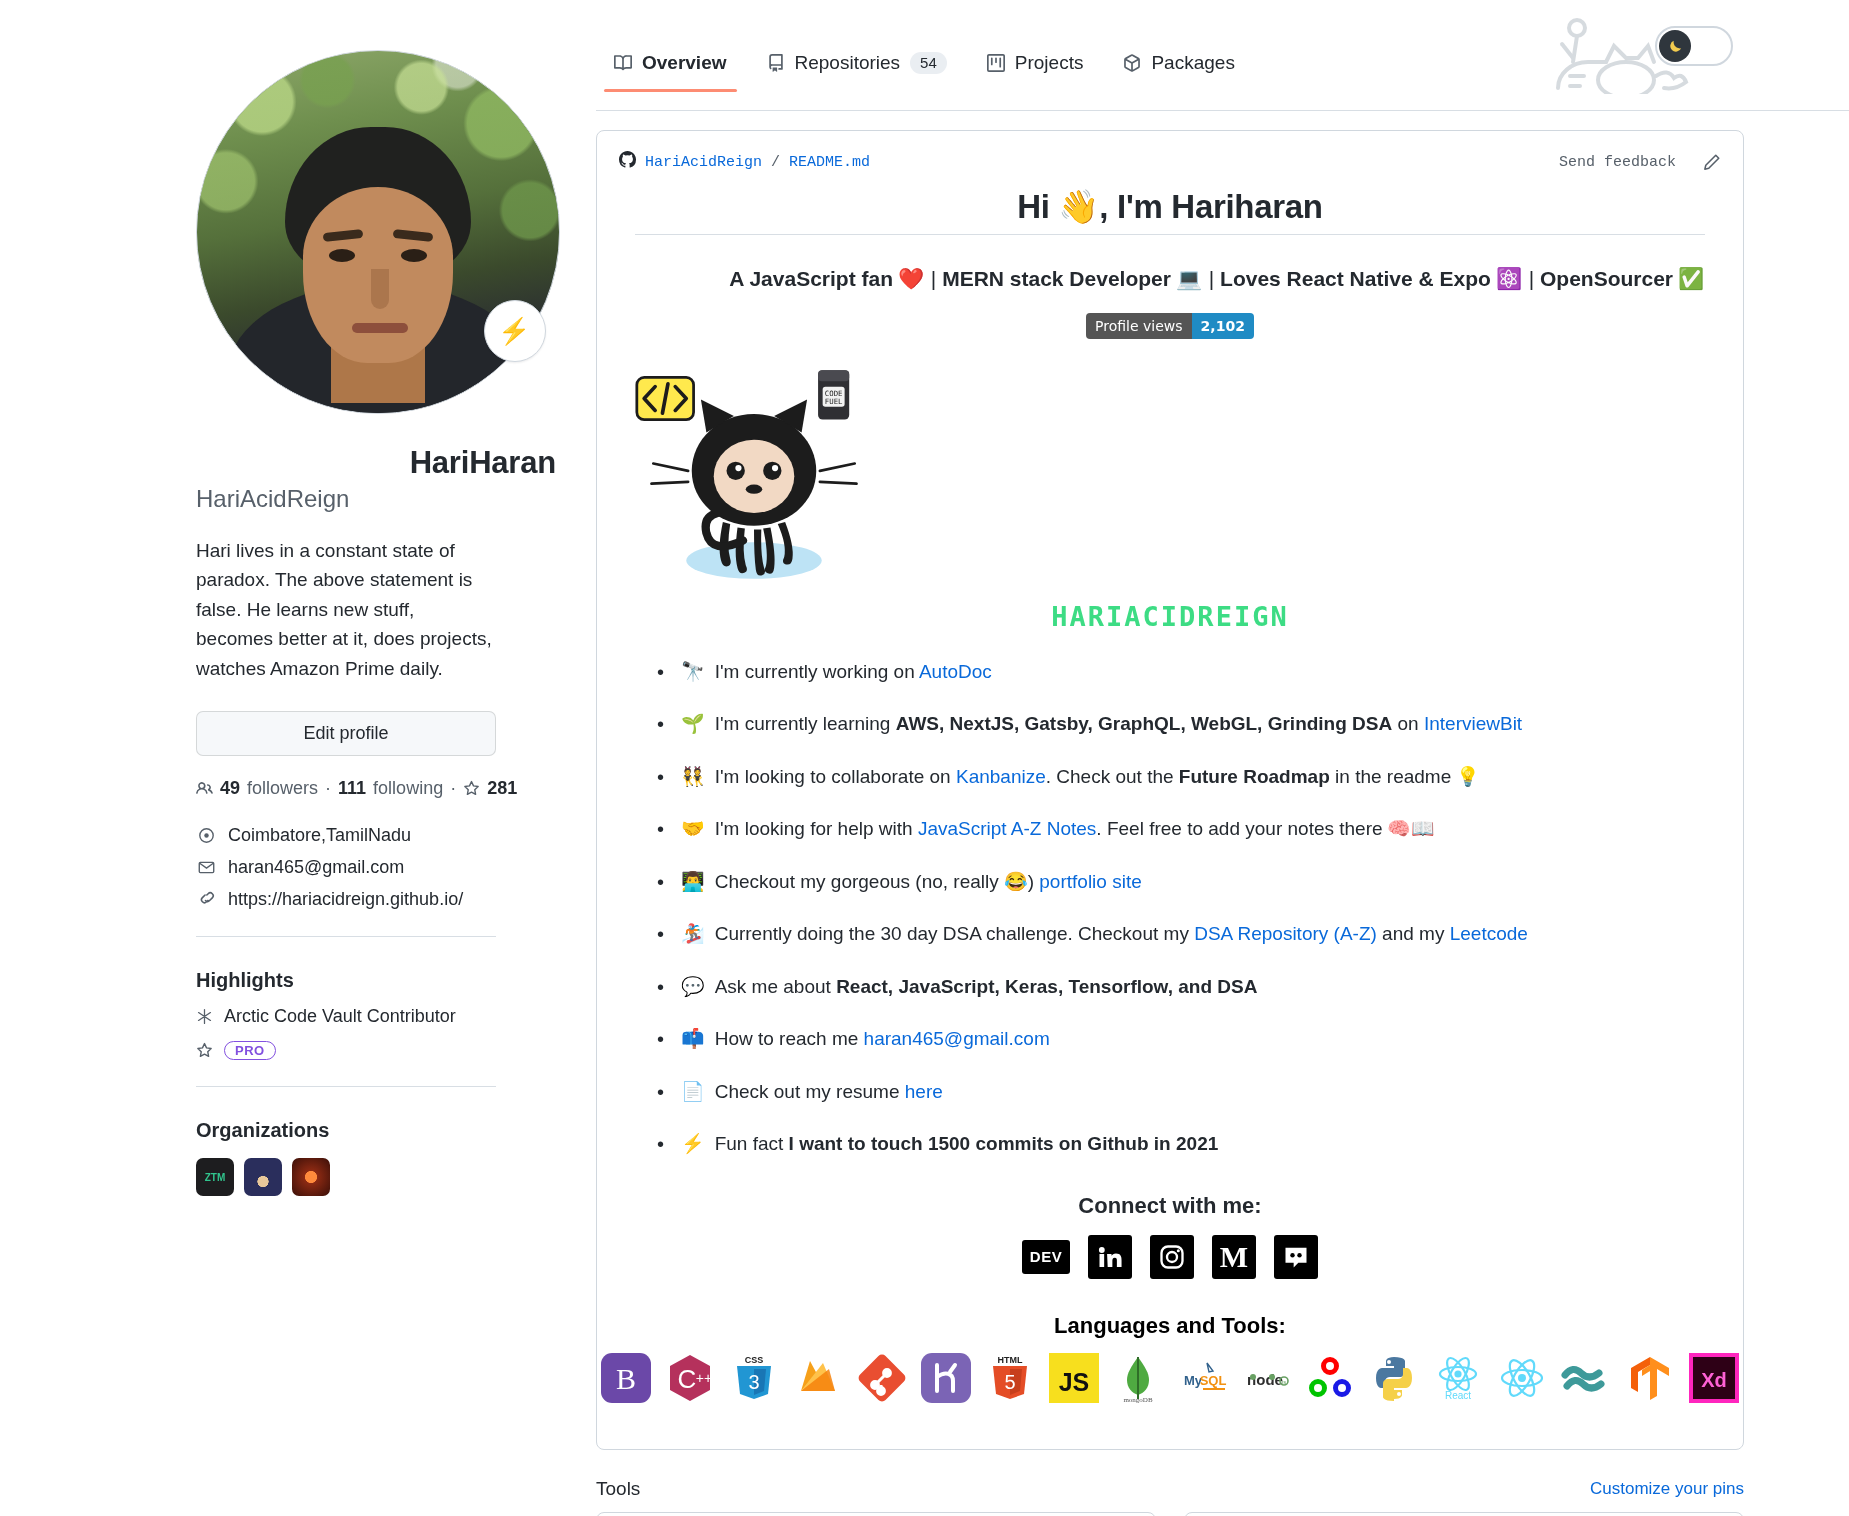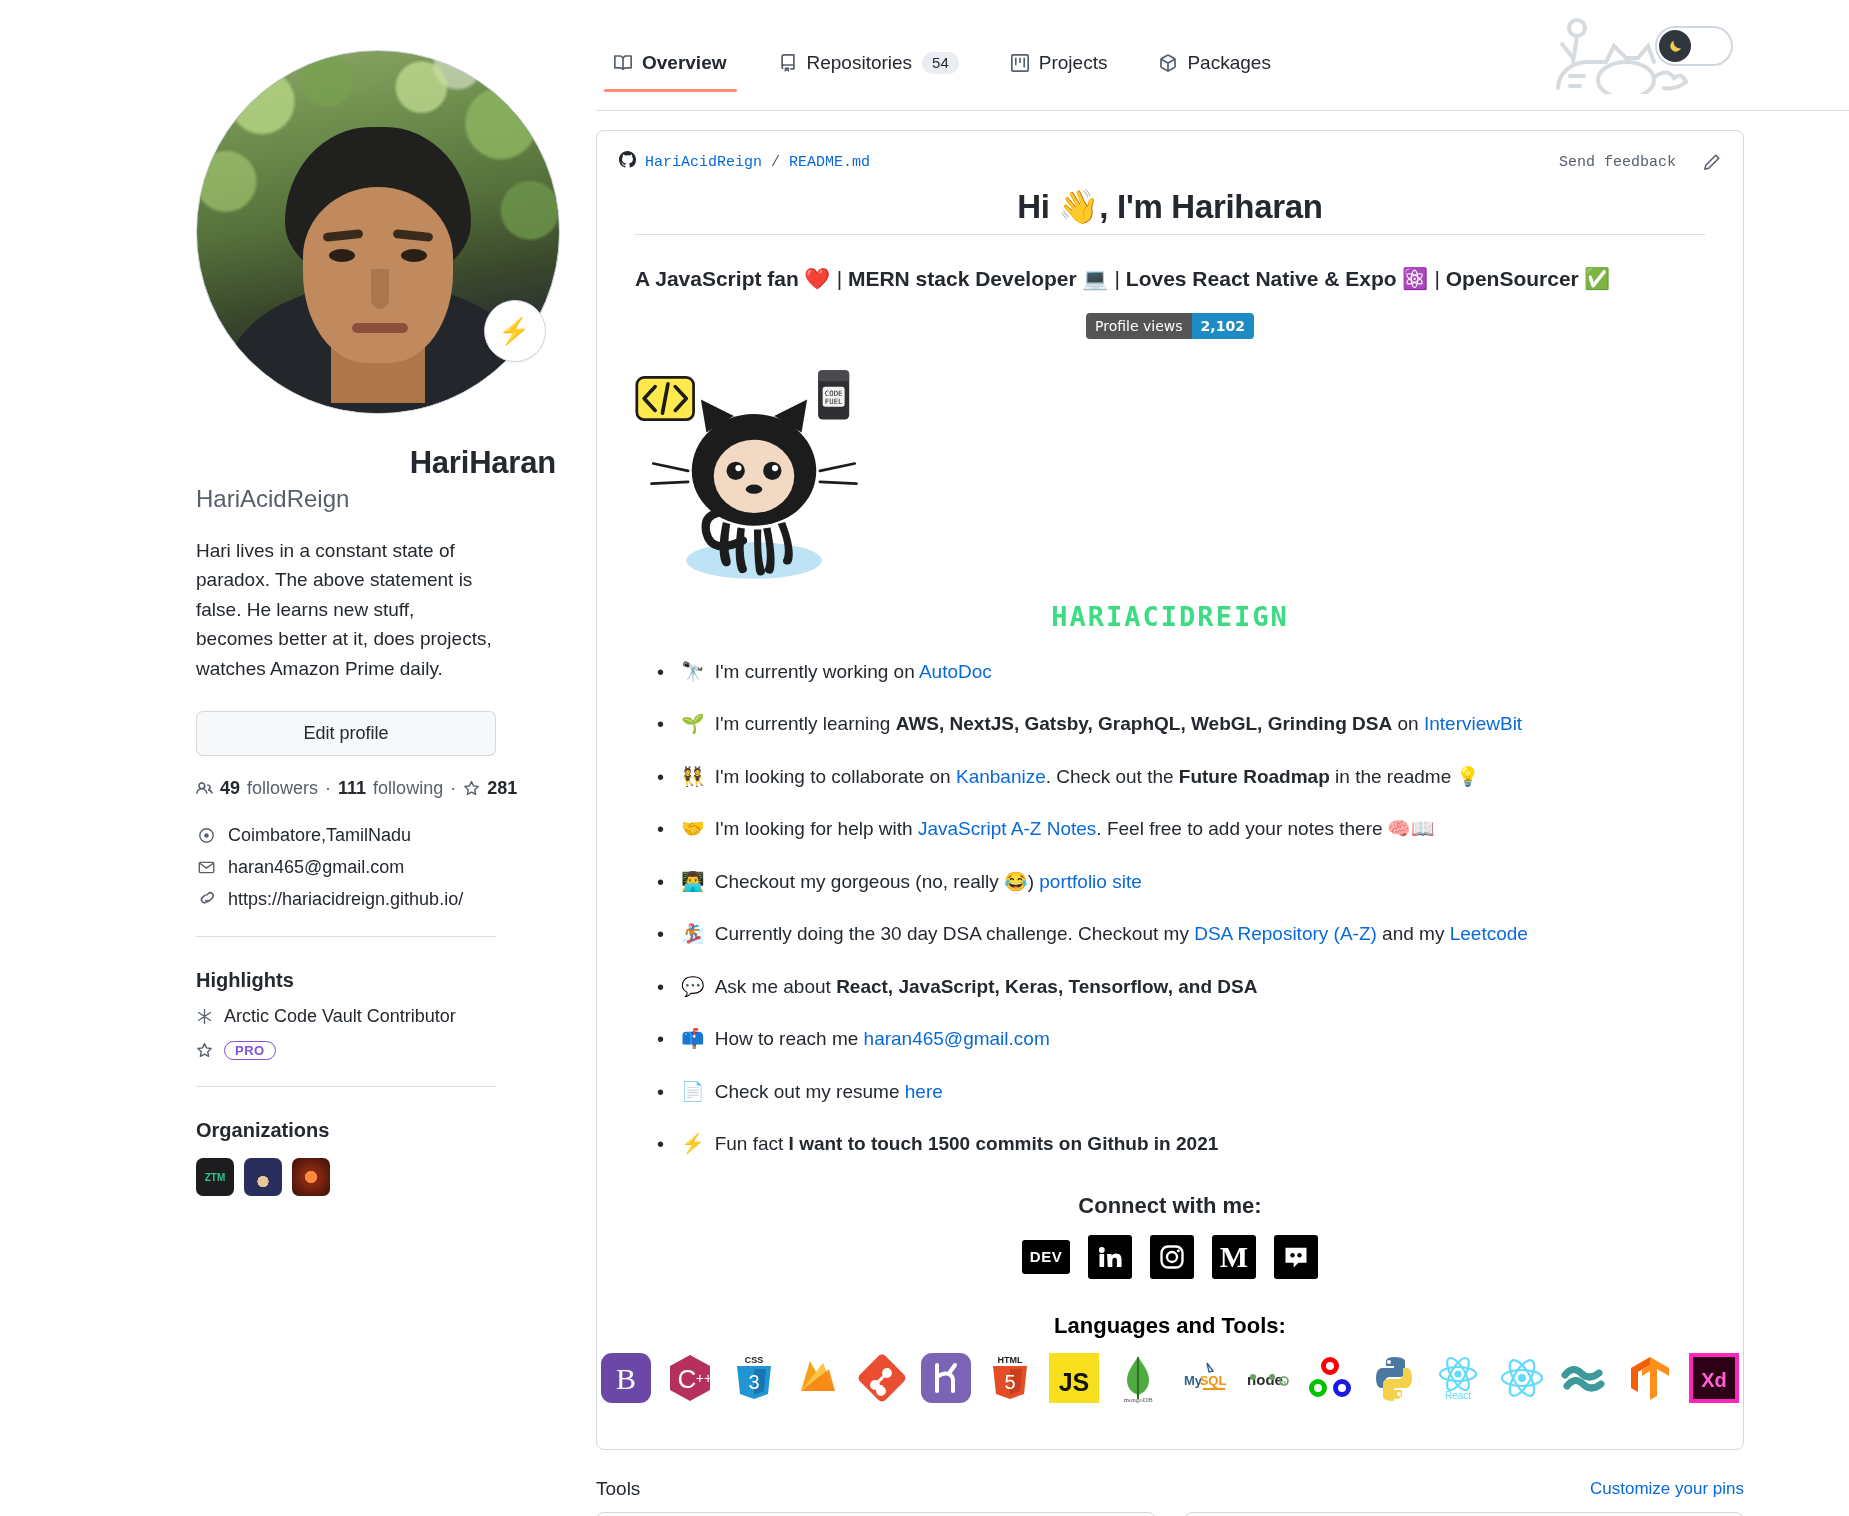--- a/index.html
+++ b/index.html
@@ -26,21 +26,21 @@
     position: absolute; top: 2px; left: 2px;
     width: 32px; height: 32px; border-radius: 50%;
     background: #2f363d;
     display: flex; align-items: center; justify-content: center;
     font-size: 17px; line-height: 1;
   }
 
   
   .nav {
     position: absolute; top: 42px; left: 596px;
-    display: flex; align-items: center; gap: 16px;
+    display: flex; align-items: center; gap: 4px;
     font-size: 19px;
   }
   .nav-tab {
     display: flex; align-items: center; gap: 10px;
     padding: 10px 18px 18px 18px;
     color: #24292f; position: relative;
     white-space: nowrap;
   }
   .nav-tab .ic { display: flex; color: #57606a; }
   .nav-tab.active { font-weight: 600; }
@@ -207,21 +207,21 @@
     font-family: "Liberation Mono", monospace; font-size: 15px; color: #57606a;
   }
   .pencil { color: #57606a; display: flex; }
 
   .readme-body { padding: 6px 38px 24px 38px; }
   .readme-h1 {
     text-align: center; font-size: 33px; font-weight: 600; letter-spacing: -.3px;
     padding-bottom: 8px; border-bottom: 1px solid #d8dee4; color: #24292f;
   }
   .tagline {
-    margin-top: 28px; text-align: left; font-size: 21px; font-weight: 600;
+    margin-top: 28px; text-align: right; font-size: 21px; font-weight: 600;
     color: #24292f; line-height: 1.5;
   }
   .tagline .bar { font-weight: 400; color: #24292f; }
   .views-wrap { margin-top: 18px; display: flex; justify-content: center; }
   .views-badge {
     display: inline-flex; font-size: 14px; border-radius: 4px; overflow: hidden;
     font-family: "DejaVu Sans", sans-serif; line-height: 1;
   }
   .views-badge .lbl { background: #555; color: #fff; padding: 6px 9px; }
   .views-badge .val { background: #1f8bc4; color: #fff; padding: 6px 9px; font-weight: 600; }

